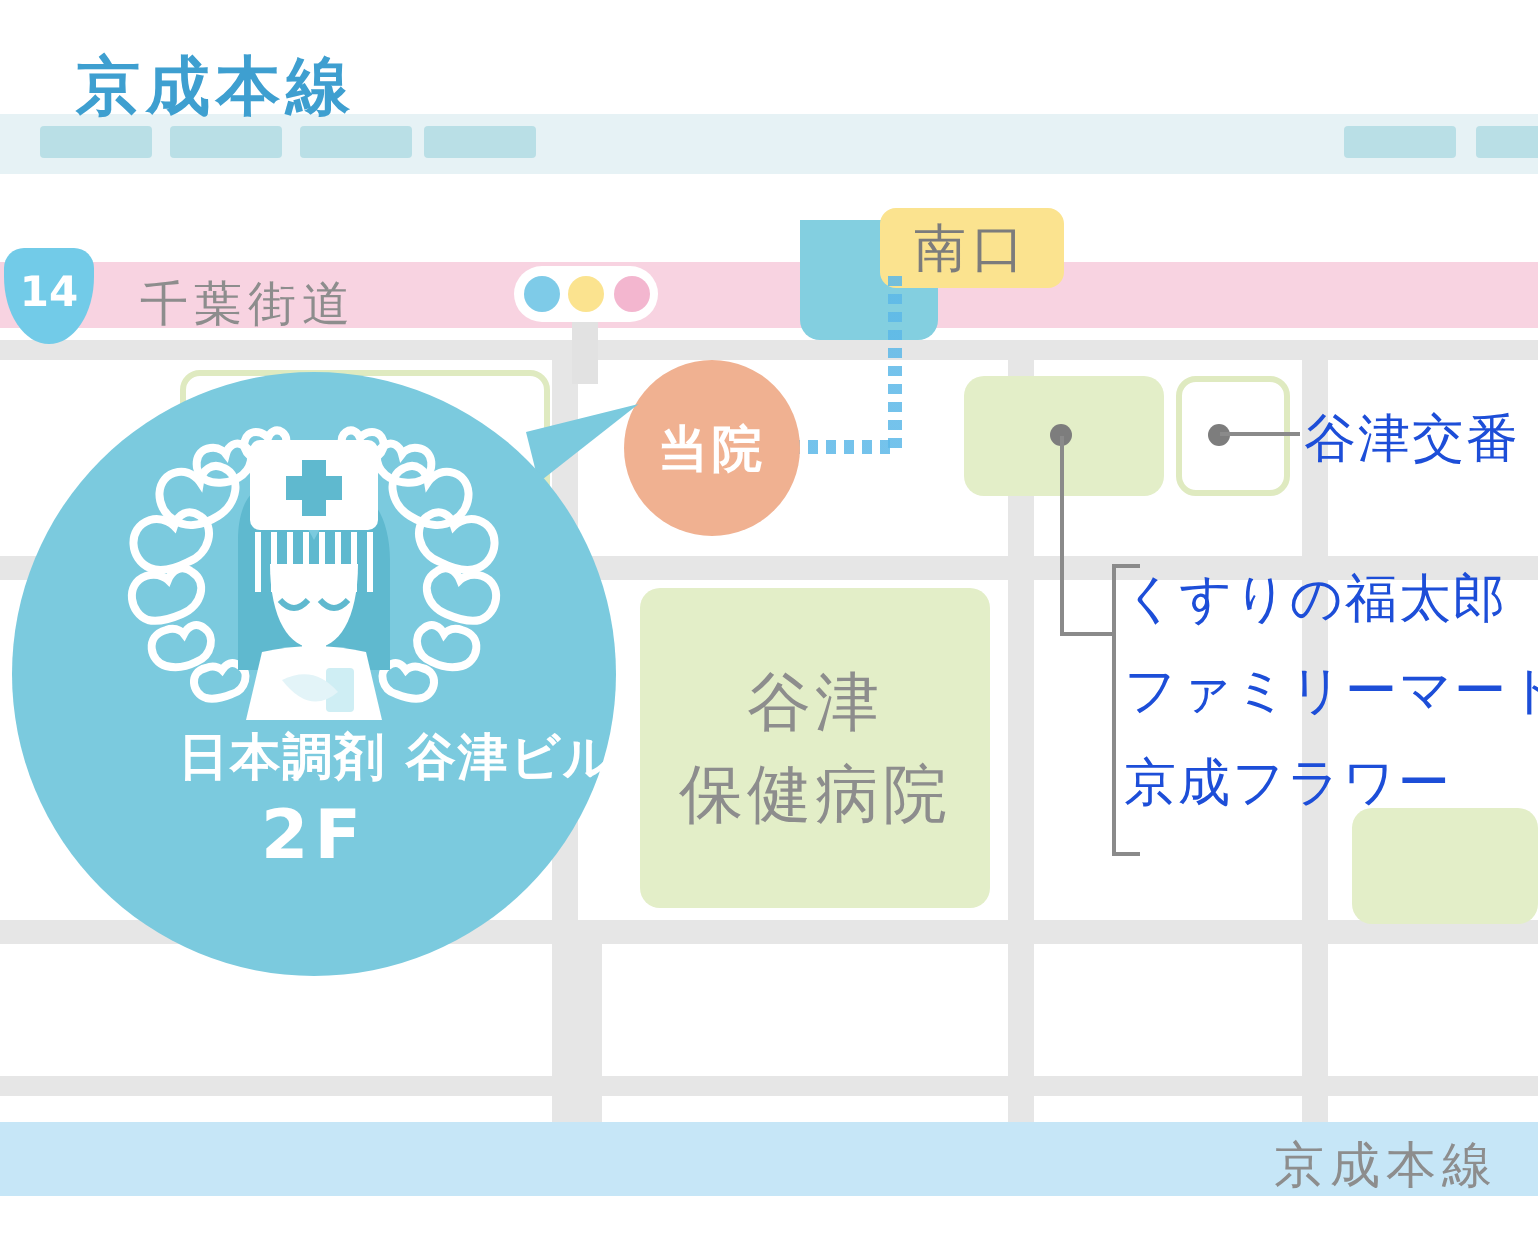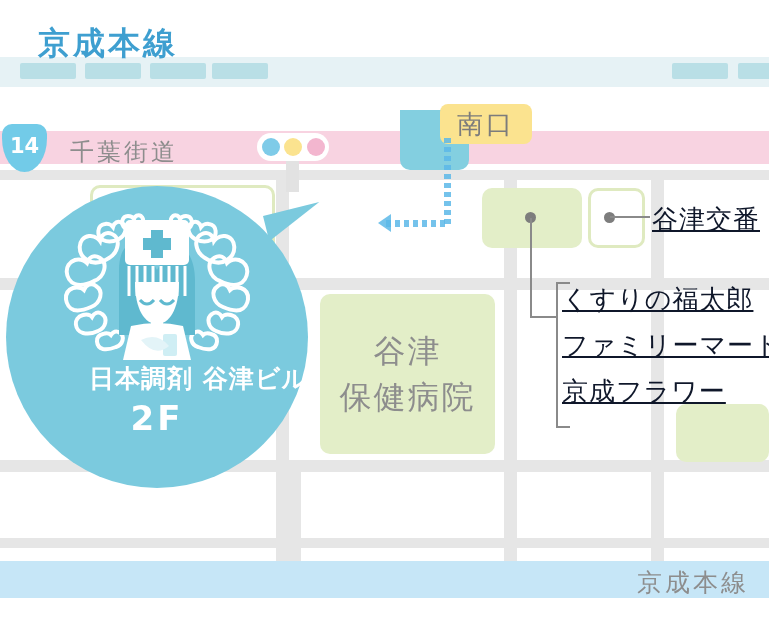--- a/index.html
+++ b/index.html
@@ -108,21 +108,21 @@
   }
   #bubble-floor{
     position:absolute;left:0;right:0;top:212px;text-align:center;color:#fff;
     font-size:34px;font-weight:700;letter-spacing:3px;
   }
   #logo-art{position:absolute;left:41px;top:14px;width:220px;height:165px;}
   
   .leader{position:absolute;background:#8a8a8a;}
   .dot{position:absolute;width:11px;height:11px;border-radius:50%;background:#7d7d7d;}
   .label-right{
-    position:absolute;color:#0f172a;font-size:26px;letter-spacing:1px;white-space:nowrap;text-decoration:underline;
+    position:absolute;color:#1d4ed8;font-size:26px;letter-spacing:1px;white-space:nowrap;
   }
   .bracket{
     position:absolute;border-left:2px solid #8a8a8a;border-top:2px solid #8a8a8a;border-bottom:2px solid #8a8a8a;
   }
   
   #keiyo-band{position:absolute;left:0;top:561px;width:769px;height:37px;background:#c6e6f7;}
   #keiyo-label{
     position:absolute;right:20px;top:566px;font-size:25px;color:#8d8d8d;letter-spacing:3px;
   }
 </style>
@@ -170,20 +170,21 @@
     <div class="lamp" style="background:#f3b6cf;"></div>
   </div>
 
   <div id="station-stem"></div>
   <div id="exit-badge">南口</div>
 
   <div id="route-v"></div>
   <div id="route-h"></div>
   <div id="route-head"></div>
 
+  <div id="touin">当院</div>
 
   <div id="hospital">
     <div id="hospital-label">
       <span>谷津</span>
       <span>保健病院</span>
     </div>
   </div>
 
   <div class="dot" style="left:604px;top:212px;"></div>
   <div class="leader" style="left:610px;top:216px;width:40px;height:2px;"></div>

